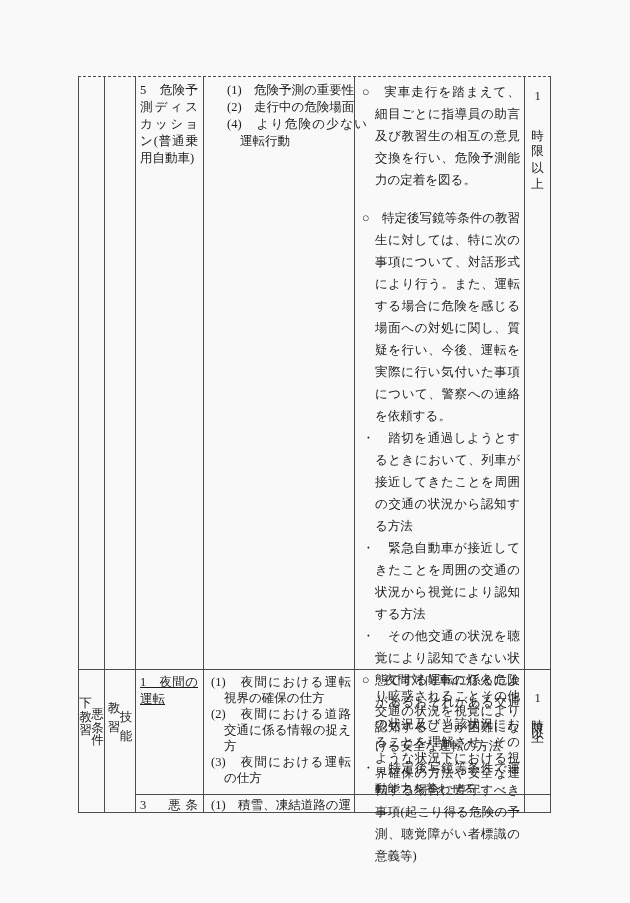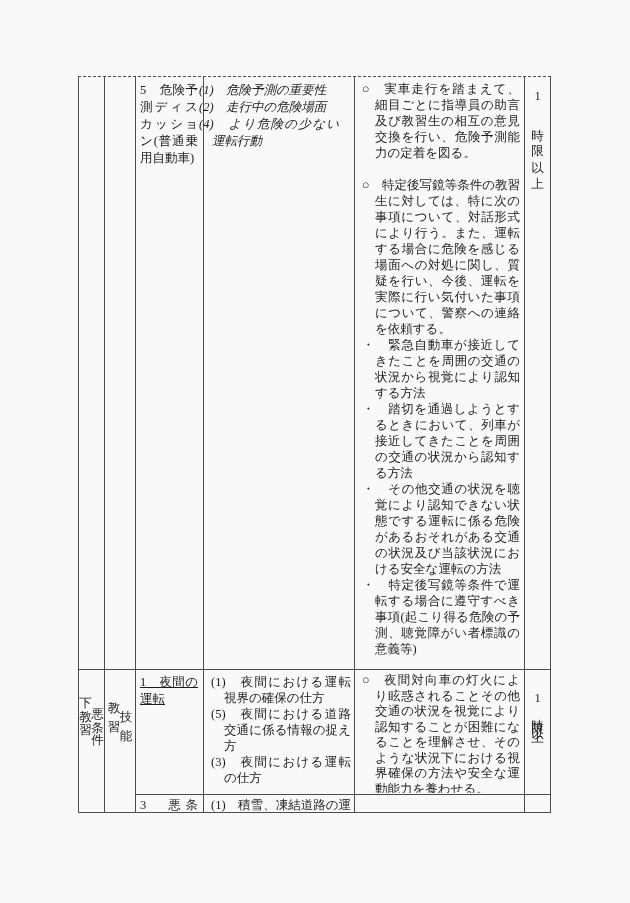--- a/index.html
+++ b/index.html
@@ -17,21 +17,21 @@
   .tbl{
     position:absolute;left:78px;top:76px;width:471px;height:735px;
     border:1px solid var(--border);border-top:1px dashed var(--border);
   }
   .vl{position:absolute;top:0;bottom:0;width:0;border-left:1px solid var(--border);}
   .hl{position:absolute;height:0;border-top:1px solid var(--border);}
   .cell{position:absolute;overflow:hidden;}
   .hang{margin:0;padding-left:13px;text-indent:-13px;text-align:justify;}
   .item-block{line-height:17px;text-align:justify;}
   .content-block p{line-height:17px;}
-  .guid-r1 p{line-height:16px;}
+  .guid-r1 p{line-height:22px;}
   .guid-r2 p{line-height:15.5px;}
   .guid-r3 p{line-height:16px;}
   .content-r2 p{line-height:16px;}
   .gap{height:16px;}
   .vtext{
     writing-mode:vertical-rl;text-orientation:upright;
     display:inline-block;line-height:14px;
   }
   .hours-cell{display:flex;justify-content:center;}
   .hours-r1 .vtext{letter-spacing:16px;}
@@ -59,32 +59,32 @@
     <div class="vl" style="left:56px;"></div>
     <div class="vl" style="left:124px;"></div>
     <div class="vl" style="left:275px;"></div>
     <div class="vl" style="left:445px;"></div>
 
     <div class="hl" style="left:0;right:0;top:592px;"></div>
     <div class="hl" style="left:56px;right:0;top:717px;"></div>
 
     <div class="cell item-block" style="left:61px;top:5px;width:58px;">5　危険予測ディスカッション(普通乗用自動車)</div>
 
-    <div class="cell content-block" style="left:120px;top:5px;width:140px;font-style:italic;">
+    <div class="cell content-block" style="left:148px;top:5px;width:140px;">
       <p class="hang">(1)　危険予測の重要性</p>
       <p class="hang">(2)　走行中の危険場面</p>
       <p class="hang">(4)　より危険の少ない運転行動</p>
     </div>
 
     <div class="cell guid-r1" style="left:283px;top:4px;width:158px;">
       <p class="hang">○　実車走行を踏まえて、細目ごとに指導員の助言及び教習生の相互の意見交換を行い、危険予測能力の定着を図る。</p>
       <div class="gap"></div>
       <p class="hang">○　特定後写鏡等条件の教習生に対しては、特に次の事項について、対話形式により行う。また、運転する場合に危険を感じる場面への対処に関し、質疑を行い、今後、運転を実際に行い気付いた事項について、警察への連絡を依頼する。</p>
+      <p class="hang">・　踏切を通過しようとするときにおいて、列車が接近してきたことを周囲の交通の状況から認知する方法</p>
       <p class="hang">・　緊急自動車が接近してきたことを周囲の交通の状況から視覚により認知する方法</p>
-      <p class="hang">・　踏切を通過しようとするときにおいて、列車が接近してきたことを周囲の交通の状況から認知する方法</p>
       <p class="hang">・　その他交通の状況を聴覚により認知できない状態でする運転に係る危険があるおそれがある交通の状況及び当該状況における安全な運転の方法</p>
       <p class="hang">・　特定後写鏡等条件で運転する場合に遵守すべき事項(起こり得る危険の予測、聴覚障がい者標識の意義等)</p>
     </div>
 
     <div class="cell hours-cell hours-r1" style="left:446px;top:12px;width:25px;height:230px;">
       <span class="vtext">1時限以上</span>
     </div>
 
     <div class="cell cat-cell catA" style="left:0;top:593px;width:25px;height:142px;">
       <span class="vline l1">悪条件</span>
@@ -92,21 +92,21 @@
     </div>
     <div class="cell cat-cell catB" style="left:26px;top:593px;width:30px;height:142px;">
       <span class="vline l1">技能</span>
       <span class="vline l2">教習</span>
     </div>
 
     <div class="cell item-block" style="left:61px;top:597px;width:58px;text-decoration:underline;">1　夜間の運転</div>
 
     <div class="cell content-block content-r2" style="left:132px;top:597px;width:140px;">
       <p class="hang">(1)　夜間における運転視界の確保の仕方</p>
-      <p class="hang">(5)　夜間における道路交通に係る情報の捉え方</p>
+      <p class="hang">(2)　夜間における道路交通に係る情報の捉え方</p>
       <p class="hang">(3)　夜間における運転の仕方</p>
     </div>
 
     <div class="cell guid-r2" style="left:283px;top:596px;width:158px;height:120px;">
       <p class="hang">○　夜間対向車の灯火により眩惑されることその他交通の状況を視覚により認知することが困難になることを理解させ、そのような状況下における視界確保の方法や安全な運動能力を養わせる。</p>
     </div>
 
     <div class="cell hours-cell hours-r2" style="left:446px;top:614px;width:25px;height:100px;">
       <span class="vtext">1時限以上</span>
     </div>

